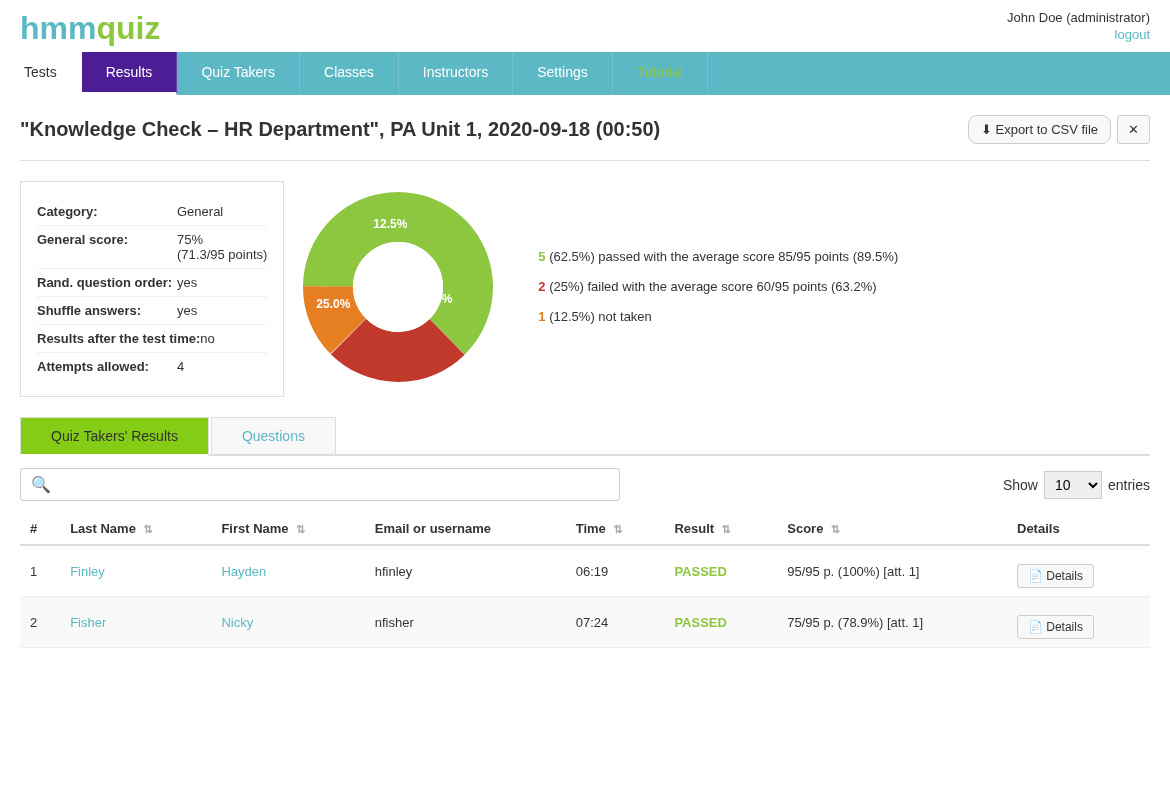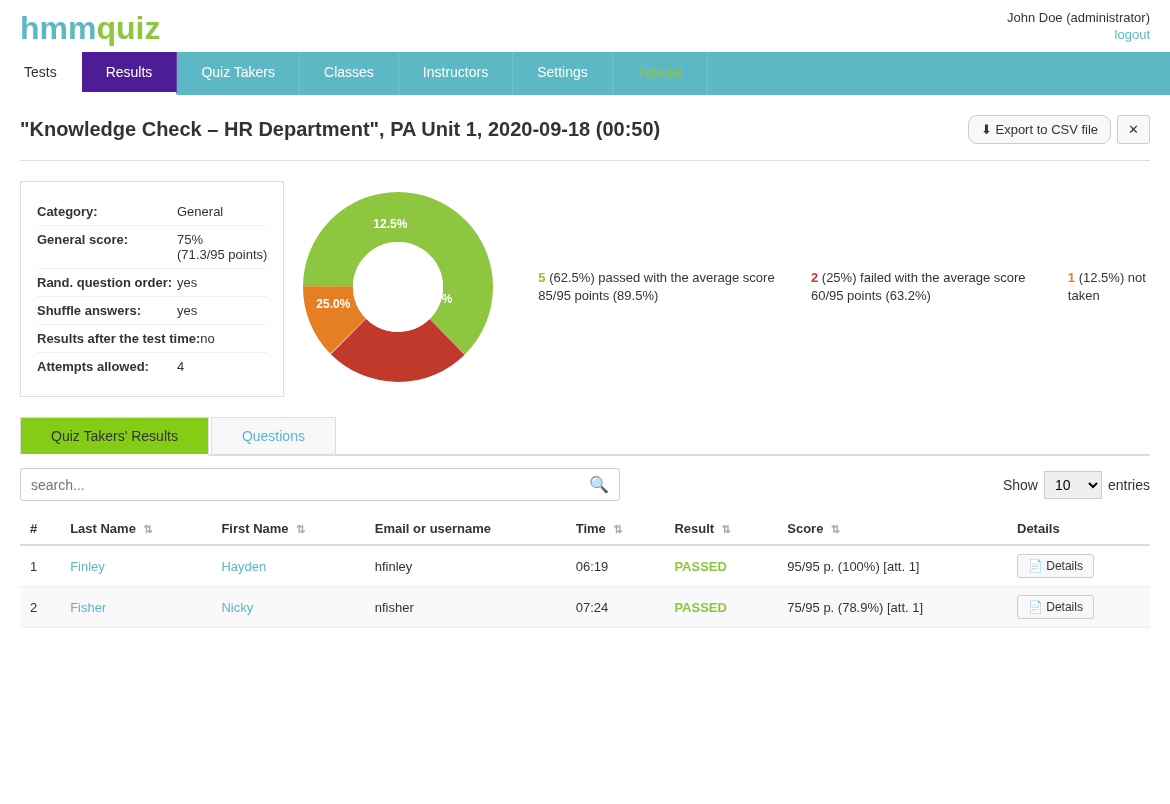--- a/index.html
+++ b/index.html
@@ -63,21 +63,21 @@
       position: absolute;
       font-size: 12px;
       font-weight: bold;
       color: #fff;
     }
     .label-passed { top: 105px; left: 120px; }
     .label-failed { top: 110px; left: 18px; }
     .label-nottaken { top: 30px; left: 75px; }
 
     
-    .legend { display: flex; gap: 12px; font-size: 13px; }
+    .legend { display: flex; flex-direction: column; gap: 12px; font-size: 13px; }
     .legend-item { color: #333; line-height: 1.4; }
     .legend-item .num { font-weight: bold; }
     .legend-item .num-green { color: #8dc63f; }
     .legend-item .num-red { color: #c0392b; }
     .legend-item .num-orange { color: #e67e22; }
 
     
     .tabs-row { display: flex; border-bottom: 2px solid #ddd; margin-bottom: 12px; }
     .tab {
       padding: 10px 30px;
@@ -113,21 +113,21 @@
       text-align: left; padding: 8px 10px; color: #333;
       font-weight: bold; white-space: nowrap;
     }
     th .sort-icon { color: #aaa; font-size: 11px; margin-left: 4px; }
     td { padding: 8px 10px; border-bottom: 1px solid #eee; }
     tr:nth-child(even) td { background: #f9f9f9; }
     .link-cell { color: #5bb8c4; cursor: pointer; text-decoration: none; }
     .passed { color: #8dc63f; font-weight: bold; }
     .btn-details {
       border: 1px solid #ccc; background: #f8f8f8; padding: 4px 10px;
-      font-size: 12px; cursor: pointer; border-radius: 3px; color: #333;
+      font-size: 12px; cursor: pointer; border-radius: 3px; color: #333; margin-top: 10px;
     }
   </style>
 </head>
 <body>
 
 <div class="top-header">
   <div class="logo">
     <span class="hmm">hmm</span><span class="quiz">quiz</span>
   </div>
   <div class="user-area">
@@ -220,21 +220,20 @@
     </div>
   </div>
 
   <div class="tabs-row">
     <div class="tab active">Quiz Takers' Results</div>
     <div class="tab inactive">Questions</div>
   </div>
 
   <div class="search-row">
     <div class="search-box">
-      <input type="text" placeholder="search..." style="">
       <span class="search-icon">🔍</span>
     </div>
     <div class="show-entries">
       <span>Show</span>
       <select>
         <option value="10">10</option>
         <option value="25">25</option>
         <option value="50">50</option>
         <option value="100">100</option>
       </select>

